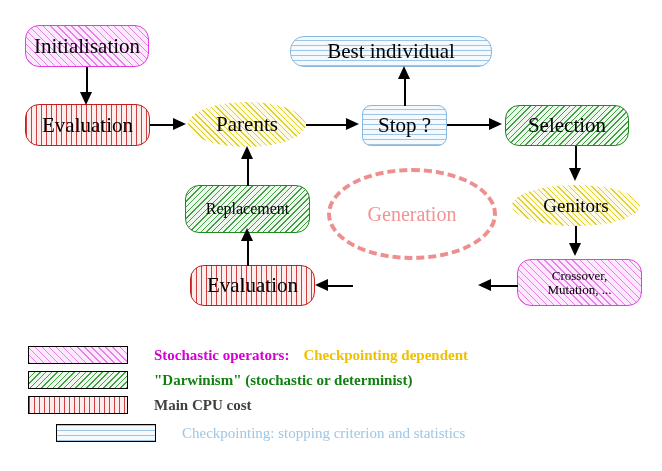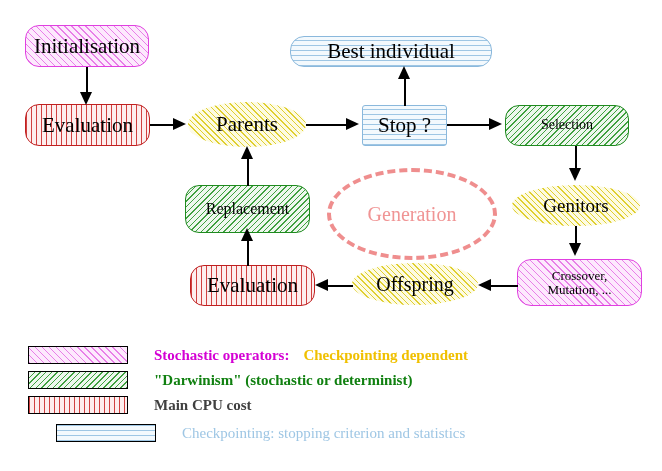--- a/index.html
+++ b/index.html
@@ -28,21 +28,21 @@
     line-height: 1.05;
     border-radius: 14px;
   }
   .box {
     border: 1.5px solid #000;
   }
   .ellipse {
     border-radius: 50%;
   }
   .rounded {
-    border-radius: 3px;
+    border-radius: 9px;
   }
 
   
   .pat-magenta {
     border-color: #e040e0;
     background-color: #fde9fd;
     background-image: repeating-linear-gradient(45deg,
         #e87fe8 0px, #e87fe8 1px, transparent 1px, transparent 5px);
   }
   .pat-green {
@@ -158,36 +158,35 @@
   <div class="node box pat-magenta" style="left:25px; top:25px; width:124px; height:42px; font-size:21px;">Initialisation</div>
 
   <div class="node box pat-red" style="left:25px; top:104px; width:125px; height:42px; font-size:21px;">Evaluation</div>
 
   <div class="node ellipse pat-yellow" style="left:188px; top:102px; width:118px; height:45px; font-size:21px;">Parents</div>
 
   <div class="node box pat-blue" style="left:290px; top:36px; width:202px; height:31px; font-size:21px;">Best individual</div>
 
   <div class="node box rounded pat-blue" style="left:362px; top:105px; width:85px; height:41px; font-size:21px;">Stop ?</div>
 
-  <div class="node box pat-green" style="left:505px; top:105px; width:124px; height:41px; font-size:14px;">Selection</div>
+  <div class="node box pat-green" style="left:505px; top:105px; width:124px; height:41px; font-size:21px;">Selection</div>
 
   <div class="node box pat-green" style="left:185px; top:185px; width:125px; height:48px; font-size:16px;">Replacement</div>
 
   <div class="dashed-ellipse" style="left:327px; top:168px; width:170px; height:92px; font-size:20px;">
     <span>Generation</span>
   </div>
 
   <div class="node ellipse pat-yellow" style="left:512px; top:185px; width:128px; height:41px; font-size:19px;">Genitors</div>
 
   <div class="node box pat-magenta" style="left:517px; top:259px; width:125px; height:47px; font-size:13px; flex-direction:column;">
     <span>Crossover,</span>
     <span>Mutation, ...</span>
   </div>
 
-  <div class="node ellipse pat-yellow" style="left:352px; top:263px; width:126px; height:42px; font-size:20px;">Offspring</div>
 
   <div class="node box pat-red" style="left:190px; top:265px; width:125px; height:41px; font-size:21px;">Evaluation</div>
 
   <div class="edge v-edge" style="left:86px; top:67px; height:30px;"></div>
   <div class="arrow arrow-down" style="left:80px; top:92px;"></div>
 
   <div class="edge h-edge" style="left:150px; top:124px; width:28px;"></div>
   <div class="arrow arrow-right" style="left:173px; top:118px;"></div>
 
   <div class="edge h-edge" style="left:306px; top:124px; width:42px;"></div>

